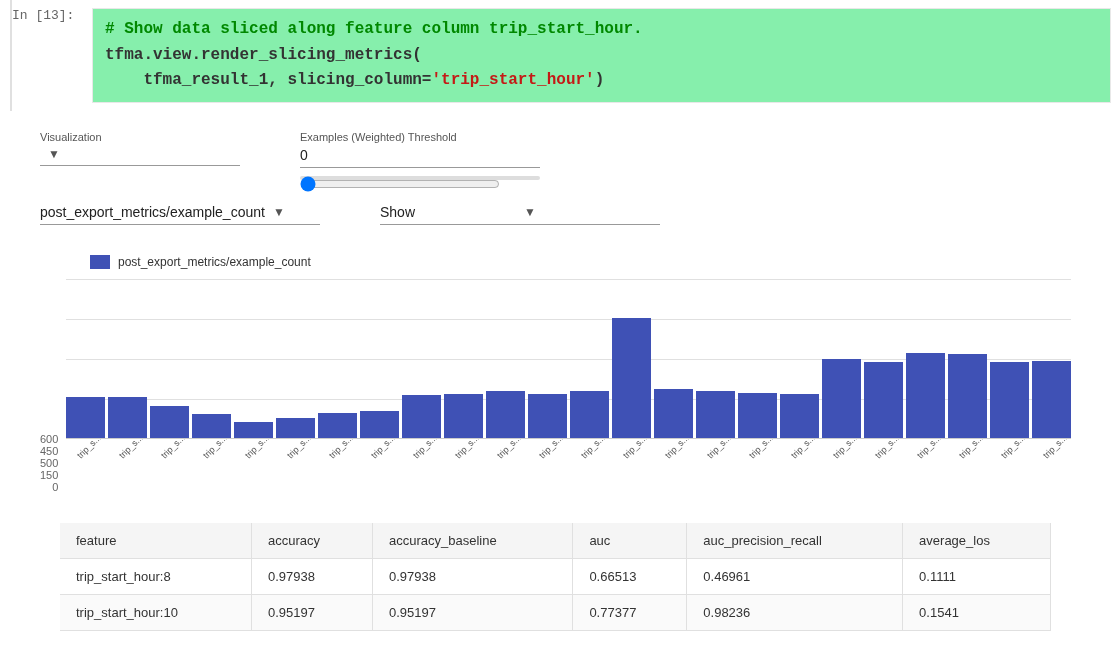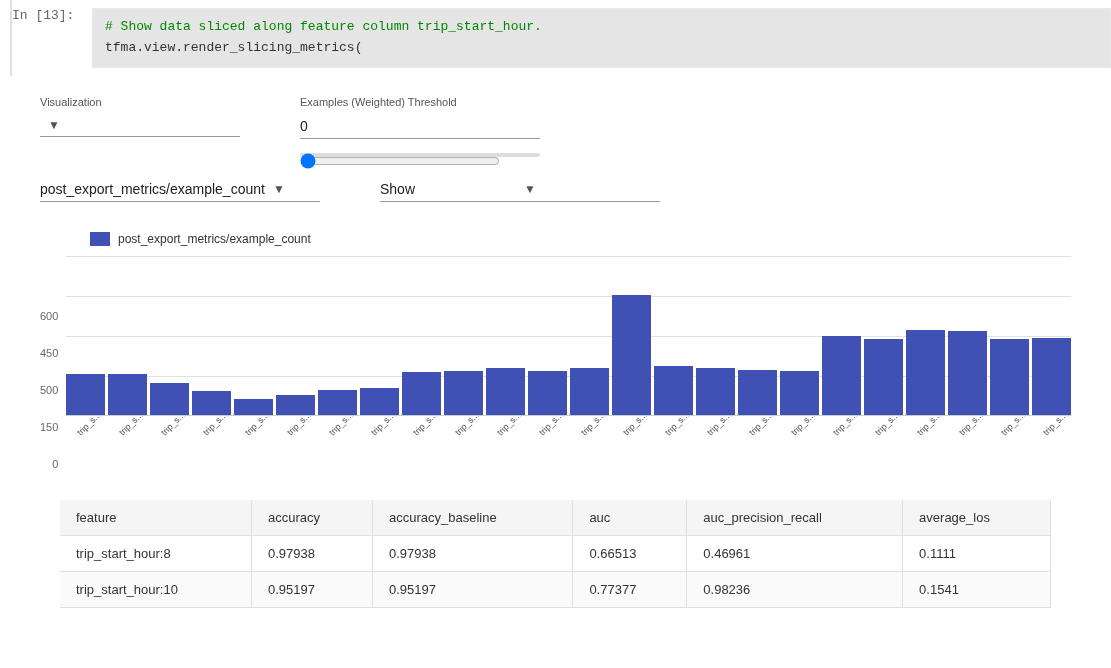--- a/index.html
+++ b/index.html
@@ -26,27 +26,28 @@
     .cell-label {
       color: #666;
       min-width: 80px;
       padding-right: 10px;
       font-family: 'Courier New', monospace;
       font-size: 13px;
       flex-shrink: 0;
     }
 
     .code-block {
-      background: #e5e5e5;
+      background: #86efac;
       border: 1px solid #e8e8e8;
       padding: 8px 12px;
       flex: 1;
       font-family: 'Courier New', monospace;
-      font-size: 13px;
+      font-size: 16px;
       line-height: 1.6;
+      font-weight: bold;
     }
 
     .code-comment { color: #080; }
     .code-func { color: #333; margin-top: 36px; }
     .code-string { color: #c41a16; }
 
     .widget-container {
       padding: 20px 40px;
       font-family: Arial, sans-serif;
     }
@@ -54,21 +55,20 @@
     .controls-row {
       display: flex;
       gap: 60px;
       align-items: flex-start;
       margin-bottom: 20px;
     }
 
     .control-group {
       display: flex;
       flex-direction: column;
-      gap: 6px;
     }
 
     .control-label {
       font-size: 11px;
       color: #555;
     }
 
     .control-select {
       display: flex;
       align-items: center;
@@ -143,21 +143,21 @@
     }
 
     .chart-wrapper {
       display: flex;
       align-items: flex-end;
     }
 
     .y-axis {
       display: flex;
       flex-direction: column;
-      justify-content: space-between;
+      justify-content: flex-end;
       align-items: flex-end;
       padding-right: 8px;
       height: 160px;
       font-size: 11px;
       color: #666;
     }
 
     .chart-body {
       flex: 1;
       position: relative;
@@ -256,20 +256,23 @@
 
 <div class="notebook-cell">
   <div class="cell-input">
     <div class="cell-label">In [13]:</div>
     <div class="code-block">
       <div>
         <span class="code-comment"># Show data sliced along feature column trip_start_hour.</span>
       </div>
       <div>
         <span class="code-func">tfma.view.render_slicing_metrics(</span>
+      </div>
+      <div>
+        <span class="code-func">&nbsp;&nbsp;&nbsp;&nbsp;tfma_result_1, slicing_column=</span><span class="code-string">'trip_start_hour'</span><span>)</span>
       </div>
     </div>
   </div>
 </div>
 
 <div class="widget-container">
 
   <div class="controls-row">
 
     <div class="control-group">

